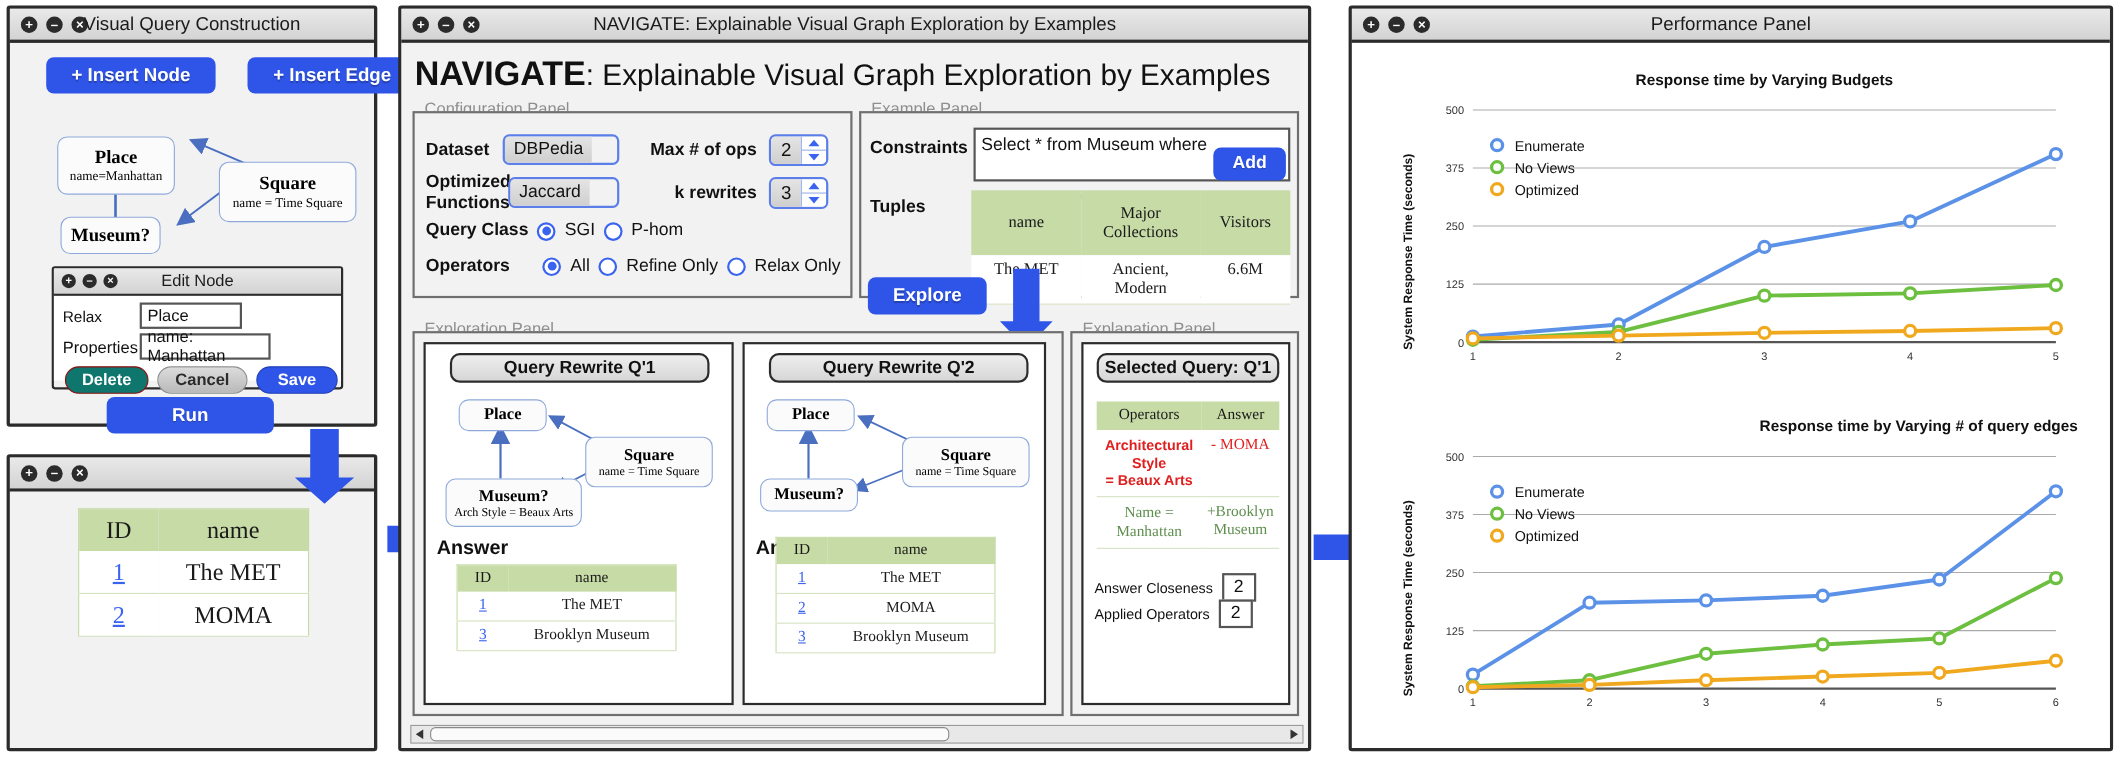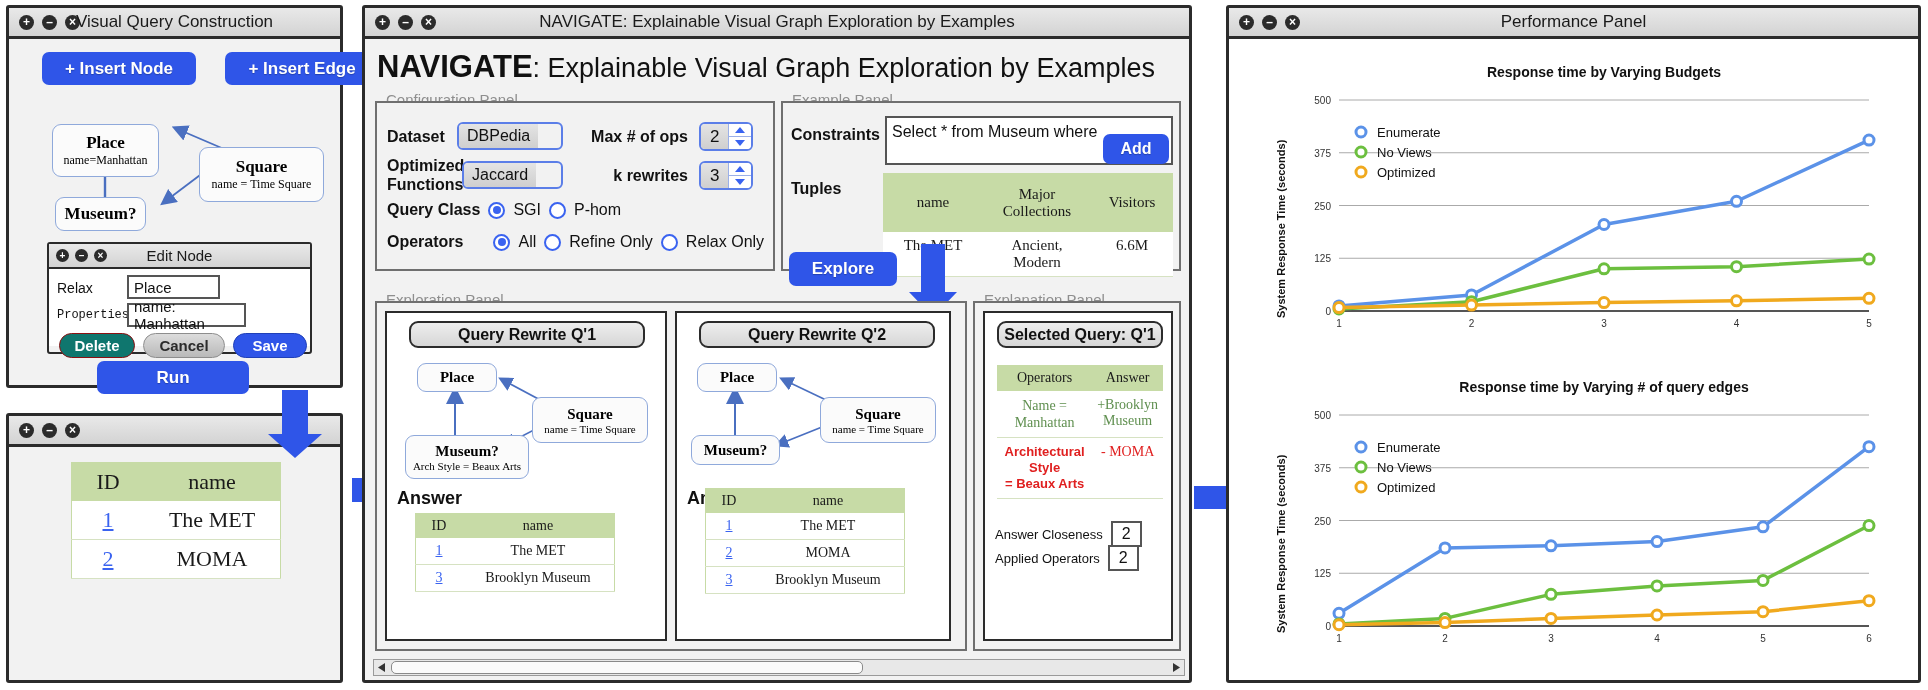--- a/index.html
+++ b/index.html
@@ -235,21 +235,21 @@
           <div class="tb-btn" style="width:13px;height:13px;font-size:10px;">–</div>
           <div class="tb-btn" style="width:13px;height:13px;font-size:10px;">×</div>
         </div>
         <div class="tb-title" style="font-size:15px;">Edit Node</div>
       </div>
       <div class="win-body" style="background:#fff;">
         <div style="position:absolute;left:8px;top:11px;font-size:14px;color:#111;">Relax</div>
         <div class="tbox" style="position:absolute;left:78px;top:6px;width:93px;height:24px;">
           <span>Place</span>
         </div>
-        <div style="position:absolute;left:8px;top:39px;font-size:12px;color:#111;font-family:Liberation Mono, monospace;">Properties</div>
+        <div style="position:absolute;left:8px;top:39px;font-size:15px;color:#111;">Properties</div>
         <div class="tbox" style="position:absolute;left:78px;top:34px;width:119px;height:24px;">
           <span>name: Manhattan</span>
         </div>
         <div class="pill pill-red" style="position:absolute;left:10px;top:64px;width:74px;height:23px;">Delete</div>
         <div class="pill pill-grey" style="position:absolute;left:94px;top:64px;width:80px;height:23px;">Cancel</div>
         <div class="pill pill-blue" style="position:absolute;left:184px;top:64px;width:72px;height:23px;">Save</div>
       </div>
     </div>
 
     <button class="btn-blue" style="position:absolute;left:88px;top:322px;width:152px;height:33px;">Run</button>
@@ -516,32 +516,32 @@
 
         <table class="gt" style="position:absolute;left:12px;top:52px;width:166px;font-size:14px;">
           <thead>
             <tr>
               <th style="padding:5px 2px;">Operators</th>
               <th style="padding:5px 2px;">Answer</th>
             </tr>
           </thead>
           <tbody>
             <tr>
+              <td style="padding:6px 2px;color:#e02020;font-family:'Liberation Sans',sans-serif;font-weight:bold;font-size:13px;line-height:16px;">
+                <span>Architectural Style</span><br>
+                <span>= Beaux Arts</span>
+              </td>
+              <td style="padding:6px 2px;color:#e02020;vertical-align:top;">- MOMA</td>
+            </tr>
+            <tr>
               <td style="padding:6px 2px;color:#5f8f4f;line-height:17px;">
                 <span>Name =</span><br>
                 <span>Manhattan</span>
               </td>
               <td style="padding:6px 2px;color:#5f8f4f;vertical-align:top;word-break:break-word;">+Brooklyn Museum</td>
-            </tr>
-            <tr>
-              <td style="padding:6px 2px;color:#e02020;font-family:'Liberation Sans',sans-serif;font-weight:bold;font-size:13px;line-height:16px;">
-                <span>Architectural Style</span><br>
-                <span>= Beaux Arts</span>
-              </td>
-              <td style="padding:6px 2px;color:#e02020;vertical-align:top;">- MOMA</td>
             </tr>
           </tbody>
         </table>
 
         <div style="position:absolute;left:10px;top:208px;display:flex;align-items:center;gap:8px;">
           <span style="font-size:13px;color:#111;">Answer Closeness</span>
           <span class="tbox" style="width:31px;height:26px;justify-content:center;padding-left:0;font-size:16px;">2</span>
         </div>
         <div style="position:absolute;left:10px;top:232px;display:flex;align-items:center;gap:8px;">
           <span style="font-size:13px;color:#111;">Applied Operators</span>
@@ -622,21 +622,21 @@
           <circle cx="92" cy="46" r="5" fill="#ffffff" stroke="#5b92e8" stroke-width="3"></circle>
           <text x="108" y="51" font-size="13" fill="#111" font-family="&quot;Liberation Sans&quot;,sans-serif">Enumerate</text>
           <circle cx="92" cy="66" r="5" fill="#ffffff" stroke="#6cbf3f" stroke-width="3"></circle>
           <text x="108" y="71" font-size="13" fill="#111" font-family="&quot;Liberation Sans&quot;,sans-serif">No Views</text>
           <circle cx="92" cy="86" r="5" fill="#ffffff" stroke="#f0a91e" stroke-width="3"></circle>
           <text x="108" y="91" font-size="13" fill="#111" font-family="&quot;Liberation Sans&quot;,sans-serif">Optimized</text>
         </svg>
     </div>
 
     <div class="chartbox" style="left:40px;top:340px;width:620px;height:290px;">
-      <div class="chart-title" style="margin-left:50px;">Response time by Varying # of query edges</div>
+      <div class="chart-title" style="margin-left:50px;text-align:right;">Response time by Varying # of query edges</div>
       <div class="ylabel" style="left:6px;top:24px;height:230px;">System Response Time (seconds)</div>
       <svg id="chart2" width="620" height="255" style="position:absolute;left:0;top:22px;">
           <text x="62" y="229" text-anchor="end" font-size="10" fill="#333" font-family="&quot;Liberation Sans&quot;,sans-serif">0</text>
           <line x1="70" y1="172.25" x2="600" y2="172.25" stroke="#aaaaaa" stroke-width="1"></line>
           <text x="62" y="176.25" text-anchor="end" font-size="10" fill="#333" font-family="&quot;Liberation Sans&quot;,sans-serif">125</text>
           <line x1="70" y1="119.5" x2="600" y2="119.5" stroke="#aaaaaa" stroke-width="1"></line>
           <text x="62" y="123.5" text-anchor="end" font-size="10" fill="#333" font-family="&quot;Liberation Sans&quot;,sans-serif">250</text>
           <line x1="70" y1="66.75" x2="600" y2="66.75" stroke="#aaaaaa" stroke-width="1"></line>
           <text x="62" y="70.75" text-anchor="end" font-size="10" fill="#333" font-family="&quot;Liberation Sans&quot;,sans-serif">375</text>
           <line x1="70" y1="14" x2="600" y2="14" stroke="#aaaaaa" stroke-width="1"></line>

